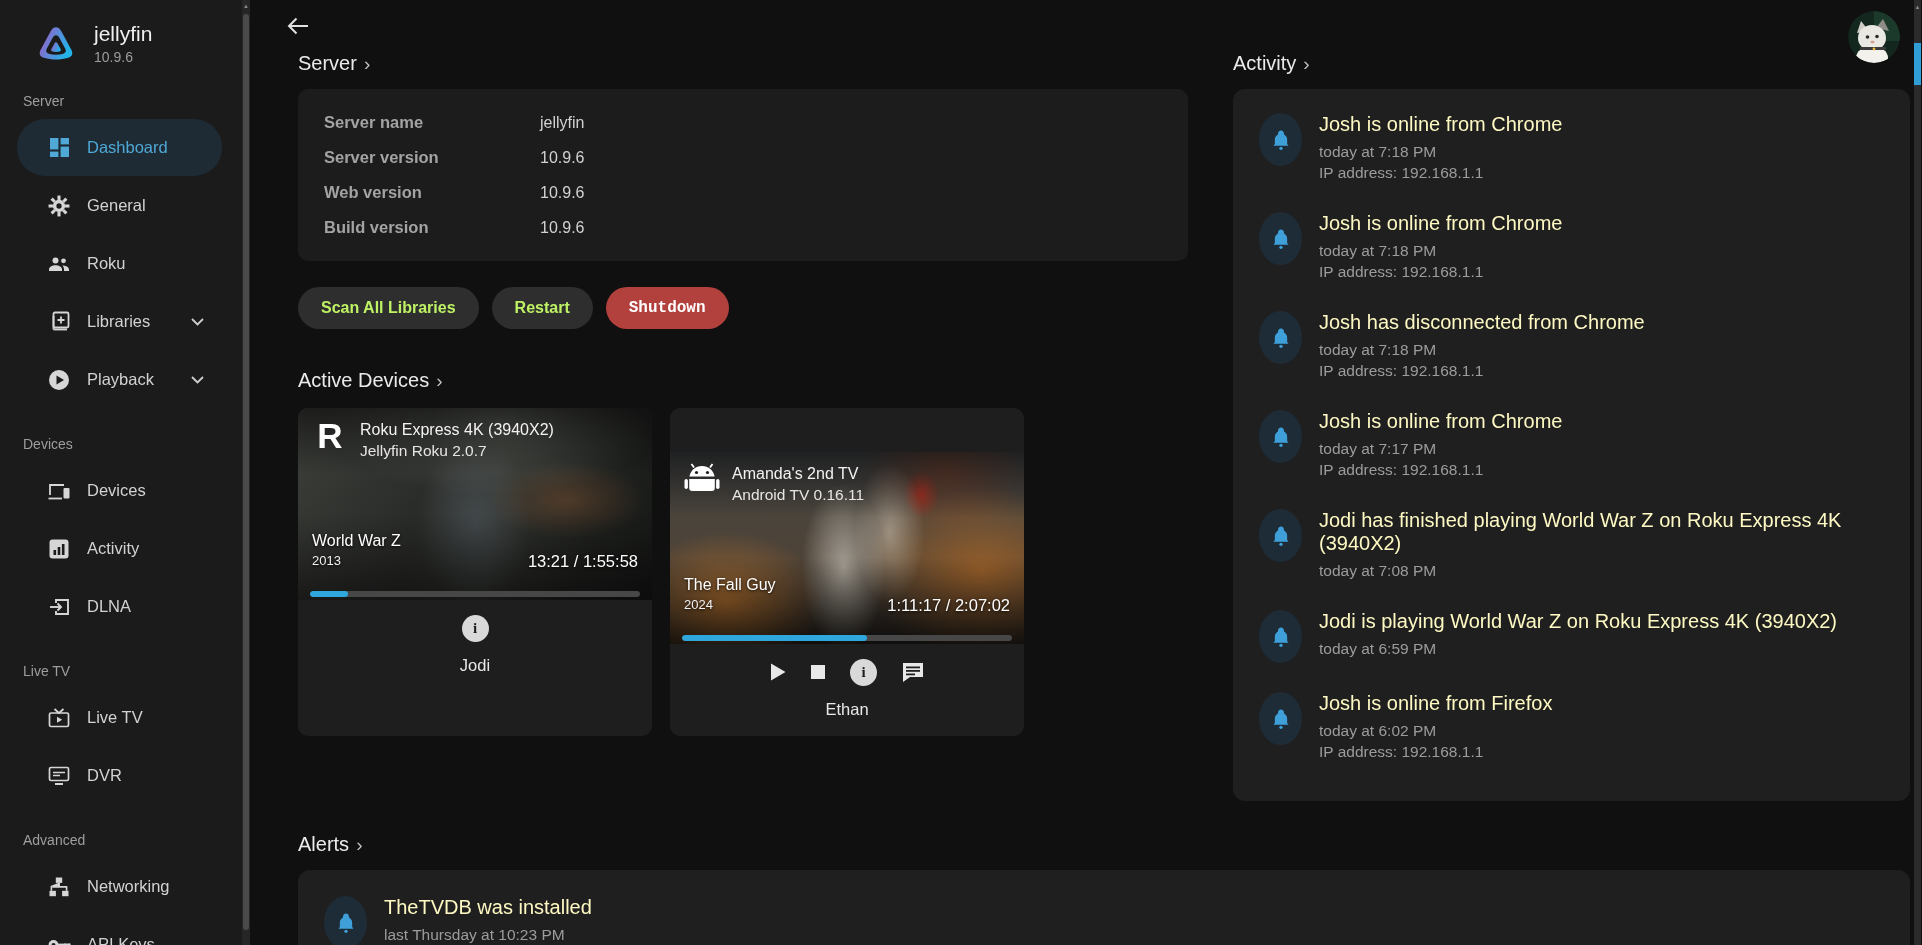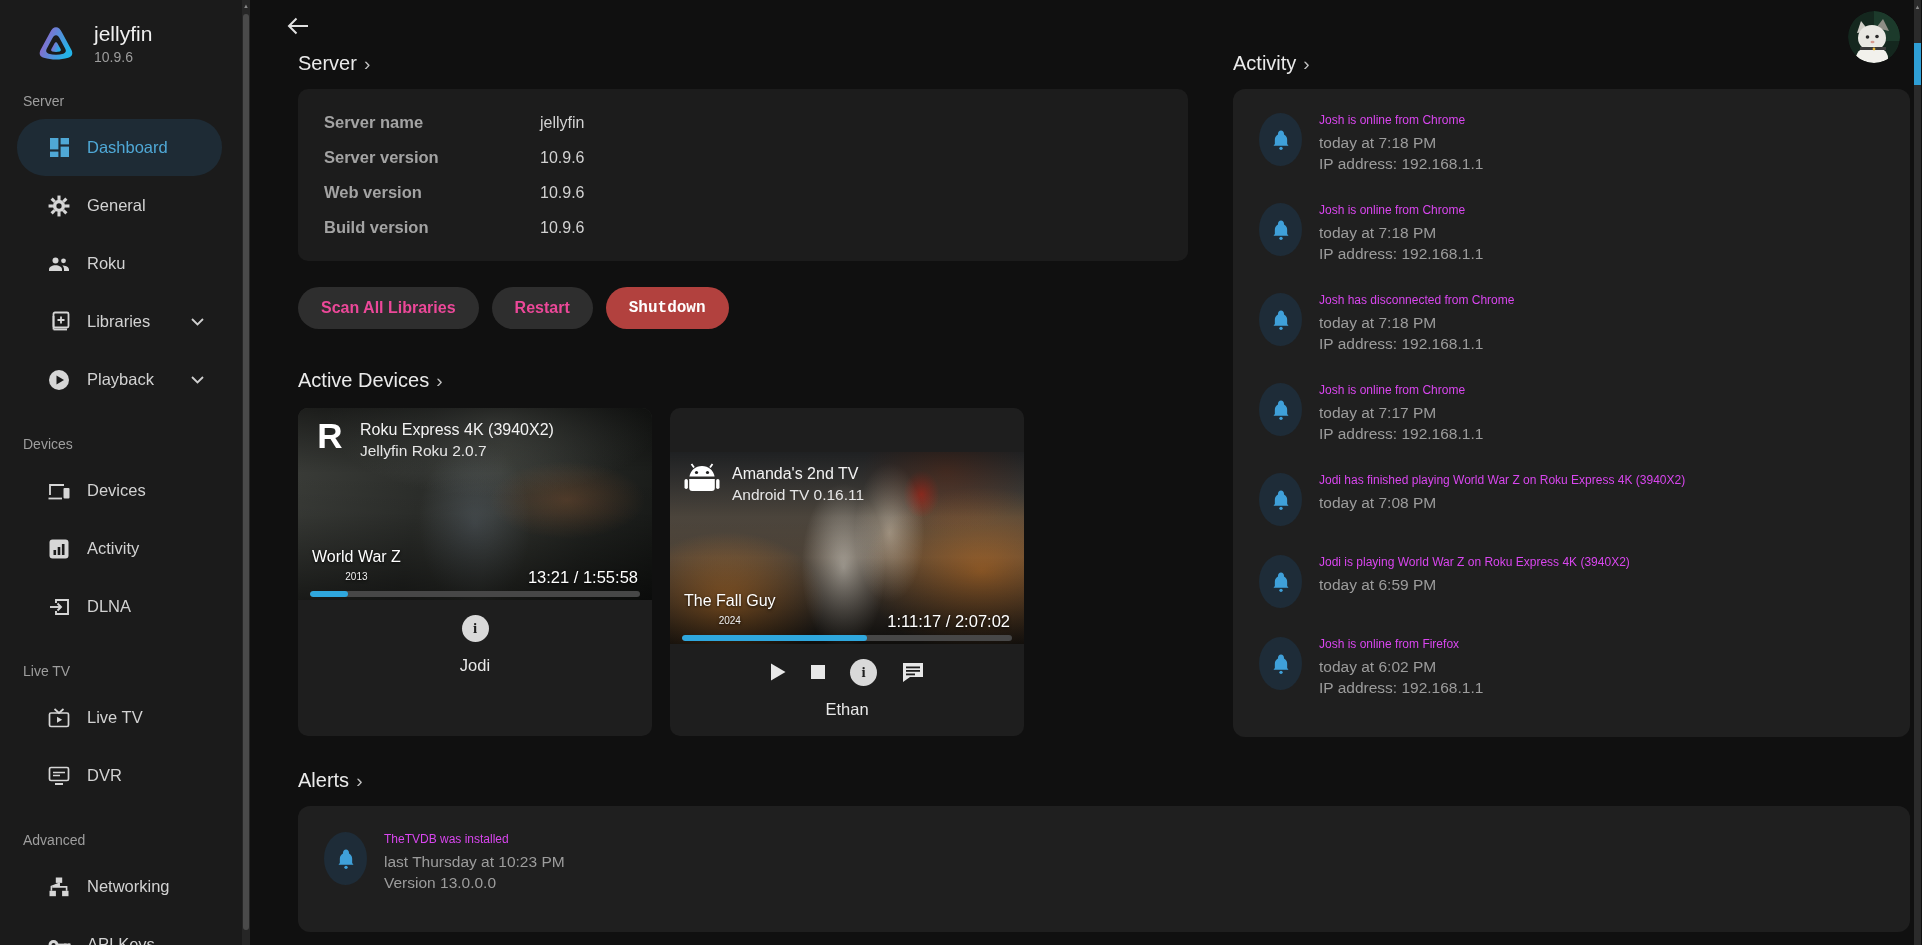--- a/index.html
+++ b/index.html
@@ -50,21 +50,21 @@
   .col-right { flex:1; min-width:0; }
 
   
   .info-card { margin-top:14px; background:#1c1c1c; border-radius:10px; padding:16px 26px; }
   .info-row { display:flex; height:35px; align-items:center; }
   .info-row .k { width:216px; font-weight:700; color:#a3a3a3; font-size:16.5px; }
   .info-row .v { color:#d2d2d2; font-size:16px; }
 
   .btn-row { display:flex; gap:13px; margin-top:26px; }
   .btn {
-    border:none; border-radius:100px; background:#2e2e2e; color:#ec4899;
+    border:none; border-radius:100px; background:#2e2e2e; color:#bef264;
     font-family:inherit; font-size:16px; font-weight:700; padding:12px 23px; cursor:pointer;
   }
   .btn.danger { background:#b2413e; color:#fff;font-family:Liberation Mono, monospace; }
 
   
   .devices-title { margin-top:40px; }
   .device-row { display:flex; gap:18px; margin-top:16px; }
   .device-card { width:354px; border-radius:10px; background:#1e1e1e; overflow:hidden; }
   .device-img { position:relative; height:192px; }
   .device-img.wwz {
@@ -87,37 +87,37 @@
   }
   .device-img .shade {
     position:absolute; inset:0;
     background:linear-gradient(180deg, rgba(0,0,0,.5) 0%, rgba(0,0,0,0) 34%, rgba(0,0,0,.05) 55%, rgba(0,0,0,.55) 100%);
   }
   .dev-head { position:absolute; top:0; left:0; right:0; display:flex; gap:12px; padding:11px 14px; }
   .dev-head .plat { width:36px; flex:0 0 36px; display:flex; justify-content:center; }
   .roku-badge { font-size:35px; font-weight:800; color:#fff; line-height:34px; }
   .dev-head .dn { font-size:16px; color:#f2f2f2; line-height:21px; }
   .dev-head .dc { font-size:15.5px; color:#e6e6e6; line-height:21px; }
-  .media-meta { position:absolute; left:14px; right:14px; bottom:13px; display:flex; align-items:flex-end; justify-content:space-between; text-shadow:0 1px 3px rgba(0,0,0,.8);gap:16px; }
+  .media-meta { position:absolute; left:14px; right:14px; bottom:29px; display:flex; align-items:flex-end; justify-content:space-between; text-shadow:0 1px 3px rgba(0,0,0,.8);gap:16px; }
   .media-meta .mt { font-size:16px; color:#fff; line-height:21px; }
-  .media-meta .my { font-size:10px; color:#f0f0f0; line-height:20px;text-align:center; }
+  .media-meta .my { font-size:13px; color:#f0f0f0; line-height:20px; }
   .media-meta .time { font-size:16.5px; color:#fff; }
   .progress { position:absolute; left:12px; right:12px; bottom:3px; height:6px; border-radius:3px; background:#474747; overflow:hidden; }
   .progress .fill { height:100%; background:#2fa7dd; border-radius:3px; }
   .device-foot { padding:13px 10px 17px; text-align:center; }
   .controls { display:flex; align-items:center; justify-content:center; gap:25px; height:30px; }
   .ctl { background:none; border:none; cursor:pointer; display:flex; align-items:center; justify-content:center; padding:0; color:#e8e8e8; }
   .info-circle { width:27px; height:27px; border-radius:50%; background:#d9d9d9; color:#1e1e1e; font-weight:700; font-size:15px; display:flex; align-items:center; justify-content:center; font-family:"Liberation Serif","DejaVu Serif",serif; }
   .device-user { margin-top:13px; font-size:16.5px; color:#e8e8e8; }
 
   
   .panel { margin-top:14px; background:#1f1f1f; border-radius:12px; padding:24px 26px 10px; }
   .feed-item { display:flex; gap:17px; margin-bottom:29px; }
   .bell-wrap { flex:0 0 43px; width:43px; height:53px; border-radius:50%; background:#1e2c38; display:flex; align-items:center; justify-content:center; }
-  .feed-txt .t1 { font-size:12px; color:#d946ef; margin-bottom:5px; }
+  .feed-txt .t1 { font-size:20px; color:#fef9c3; margin-bottom:5px; }
   .feed-txt .t2, .feed-txt .t3 { font-size:15.5px; color:#9c9c9c; line-height:21px; }
 
   .alerts-sec { margin-top:32px; }
   .alerts-panel { margin-top:14px; background:#1f1f1f; border-radius:12px; padding:26px 26px 10px; }
 
   
   .page-scroll { position:absolute; right:1px; top:0; width:7px; height:945px; background:#2b2b2b; }
   .page-scroll .arr { position:absolute; top:4px; left:0; width:7px; text-align:center; font-size:6px; color:#888; }
   .page-scroll .thumb { position:absolute; left:0; width:7px; top:43px; height:42px; background:#2f9fd6; }
 

